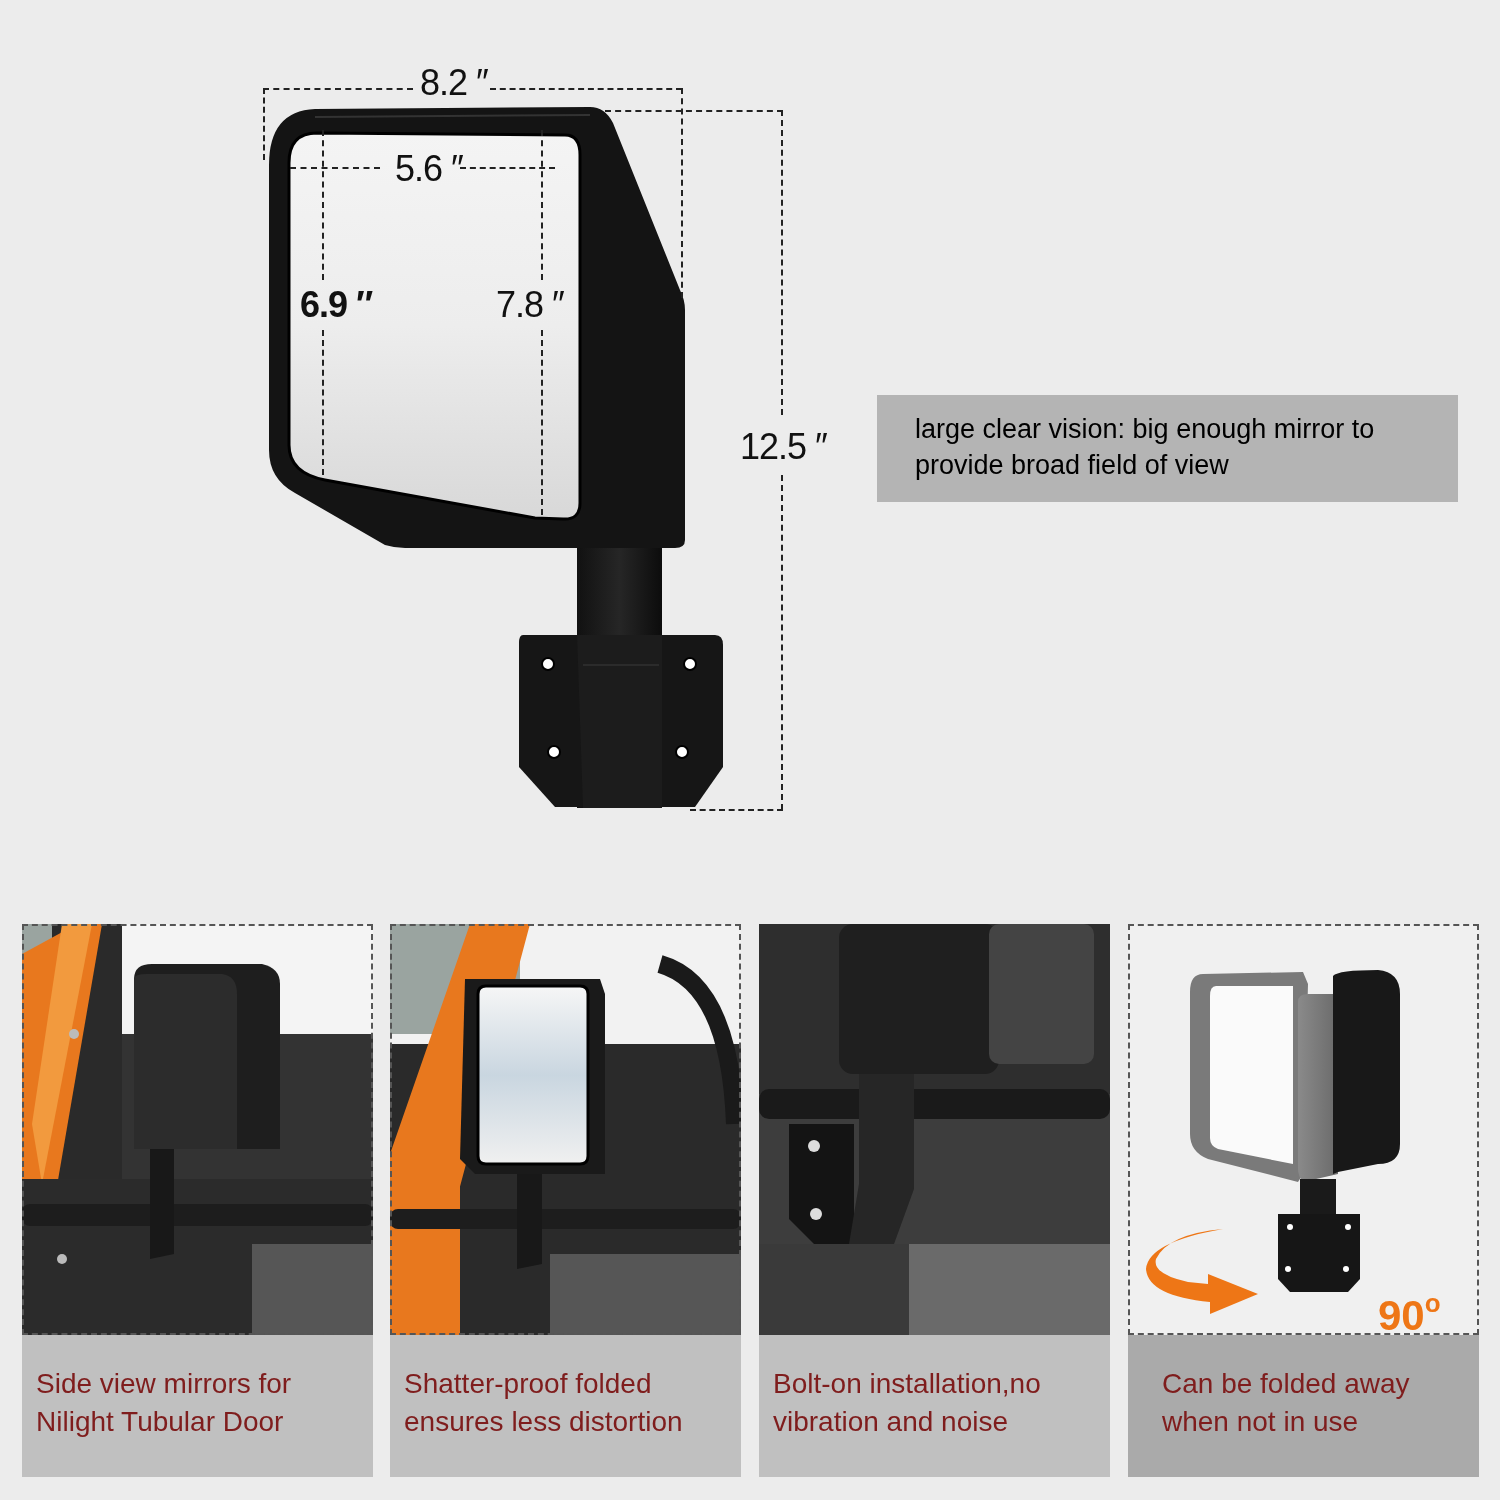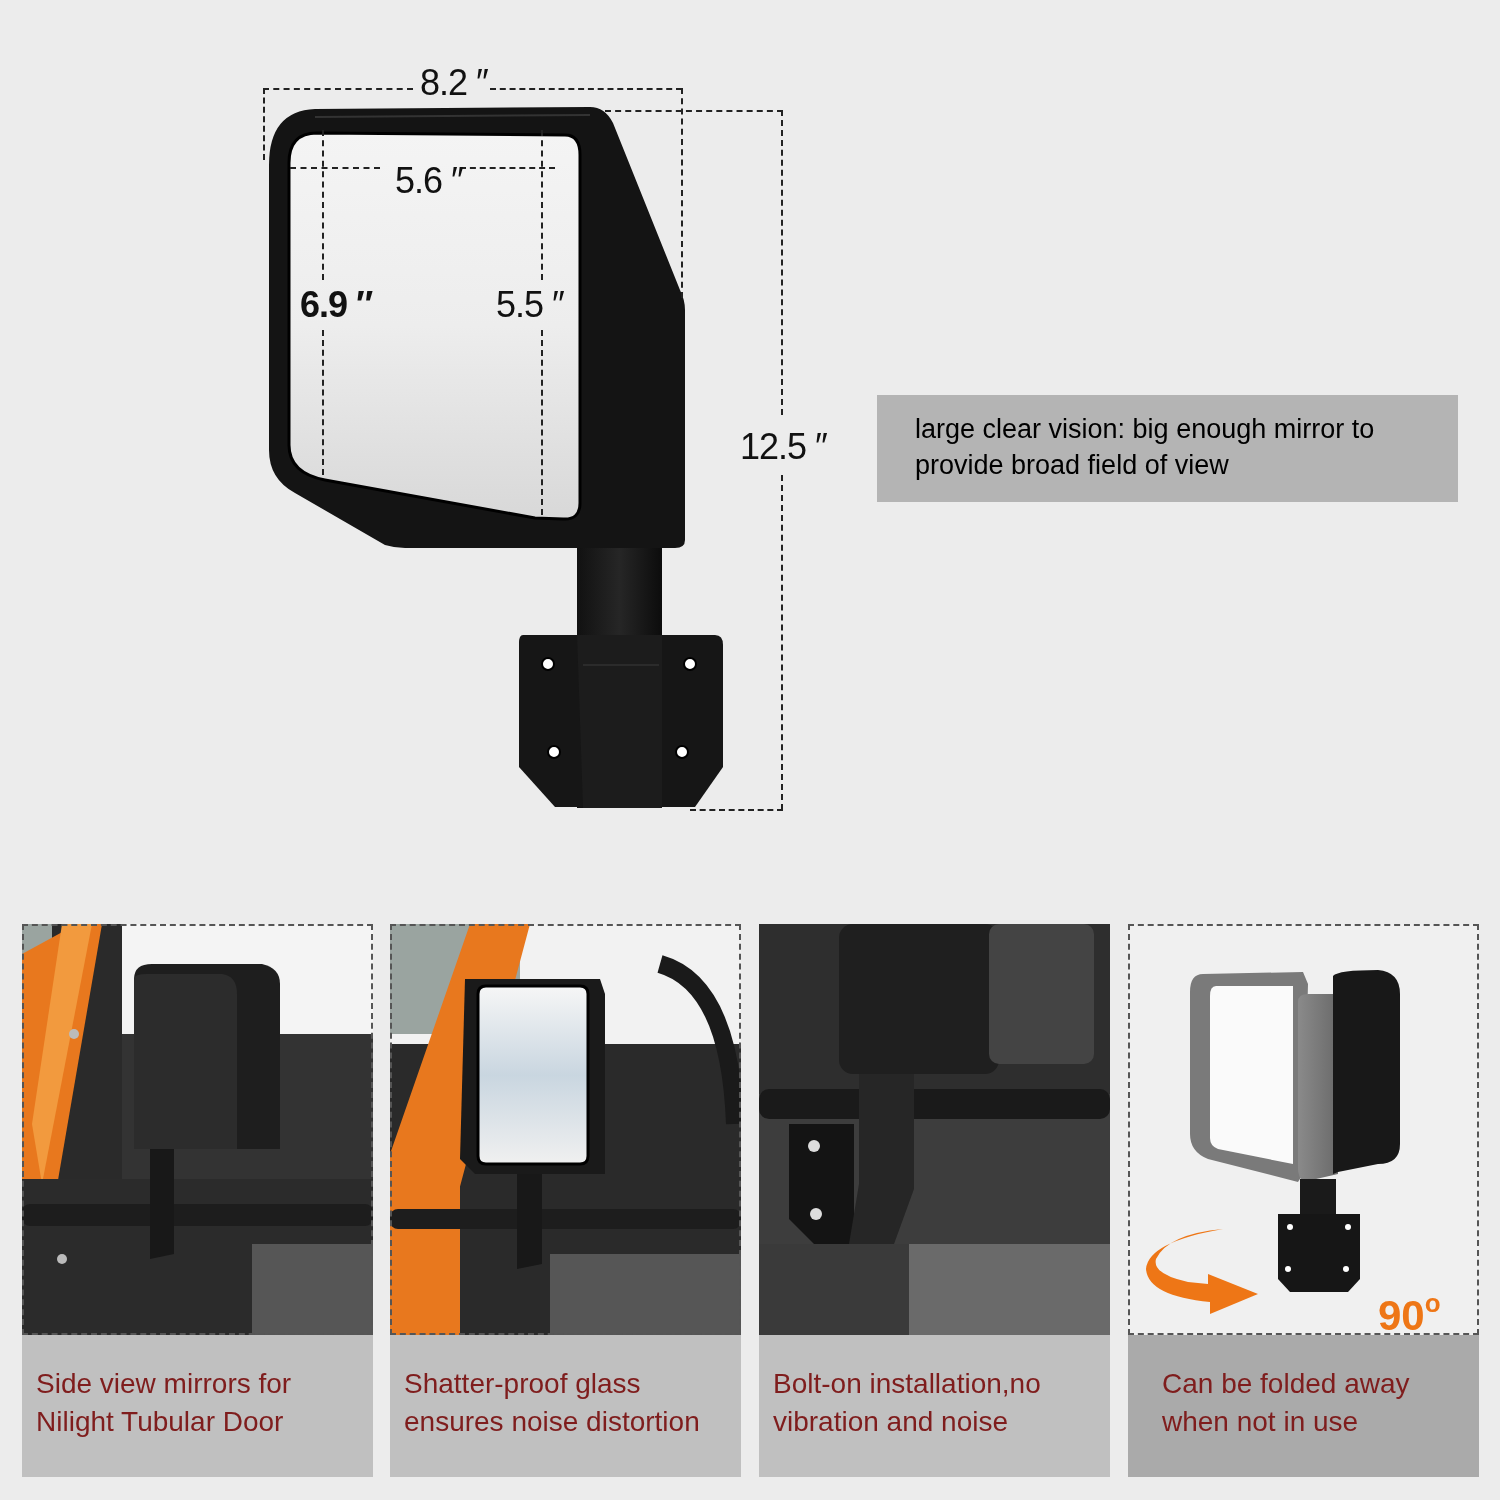--- a/index.html
+++ b/index.html
@@ -117,23 +117,23 @@
   <div class="dash-v" style="left:322px; top:330px; height:145px;"></div>
   <div class="dash-v" style="left:541px; top:130px; height:150px;"></div>
   <div class="dash-v" style="left:541px; top:330px; height:185px;"></div>
 
   <div class="dash-h" style="left:605px; top:110px; width:178px;"></div>
   <div class="dash-v" style="left:781px; top:110px; height:305px;"></div>
   <div class="dash-v" style="left:781px; top:475px; height:335px;"></div>
   <div class="dash-h" style="left:690px; top:809px; width:93px;"></div>
 
   <div class="dim-label" style="left:420px; top:62px;">8.2 ″</div>
-  <div class="dim-label" style="left:395px; top:160px;">5.6 ″</div>
+  <div class="dim-label" style="left:395px; top:148px;">5.6 ″</div>
   <div class="dim-label" style="left:300px; top:284px;font-weight:bold;">6.9 ″</div>
-  <div class="dim-label" style="left:496px; top:284px;">5.5 ″</div>
+  <div class="dim-label" style="left:496px; top:284px;">7.8 ″</div>
   <div class="dim-label" style="left:740px; top:426px;">12.5 ″</div>
 
   <div class="callout">large clear vision: big enough mirror to provide broad field of view</div>
 </div>
 
 <div class="panel" style="left:22px;">
   <svg width="351" height="411" viewBox="0 0 351 411">
     <rect width="351" height="411" fill="#2a2a2a"></rect>
     <rect x="100" y="0" width="251" height="110" fill="#f4f4f4"></rect>
     <rect x="0" y="0" width="30" height="110" fill="#9aa4a0"></rect>
@@ -169,21 +169,21 @@
     <rect x="0" y="250" width="70" height="161" fill="#e8781e"></rect>
     <path d="M270 40 Q340 60 345 200" stroke="#1a1a1a" stroke-width="18" fill="none"></path>
     <rect x="0" y="285" width="351" height="20" rx="8" fill="#1d1d1d"></rect>
     <rect x="160" y="330" width="191" height="81" fill="#565656"></rect>
     <path d="M75 55 L210 55 L215 70 L215 250 L85 250 L70 235 Z" fill="#1a1a1a"></path>
     <path d="M88 70 Q88 62 96 62 L190 62 Q198 62 198 70 L198 232 Q198 240 190 240 L96 240 Q88 240 88 232 Z" fill="url(#sky)" stroke="#000" stroke-width="3"></path>
     <path d="M127 250 L152 250 L152 340 L127 345 Z" fill="#181818"></path>
   </svg>
   <div class="panel-dashed"></div>
 </div>
-<div class="caption" style="left:390px;">Shatter-proof glass ensures noise distortion</div>
+<div class="caption" style="left:390px;">Shatter-proof folded ensures less distortion</div>
 
 <div class="panel" style="left:759px;">
   <svg width="351" height="411" viewBox="0 0 351 411">
     <rect width="351" height="411" fill="#3d3d3d"></rect>
     <rect x="0" y="0" width="351" height="170" fill="#2e2e2e"></rect>
     <rect x="80" y="0" width="160" height="150" rx="14" fill="#1f1f1f"></rect>
     <rect x="230" y="0" width="105" height="140" rx="10" fill="#444"></rect>
     <rect x="0" y="165" width="351" height="30" rx="10" fill="#1a1a1a"></rect>
     <path d="M30 200 L95 200 L95 320 L55 320 L30 295 Z" fill="#141414"></path>
     <circle cx="55" cy="222" r="6" fill="#ddd"></circle>

